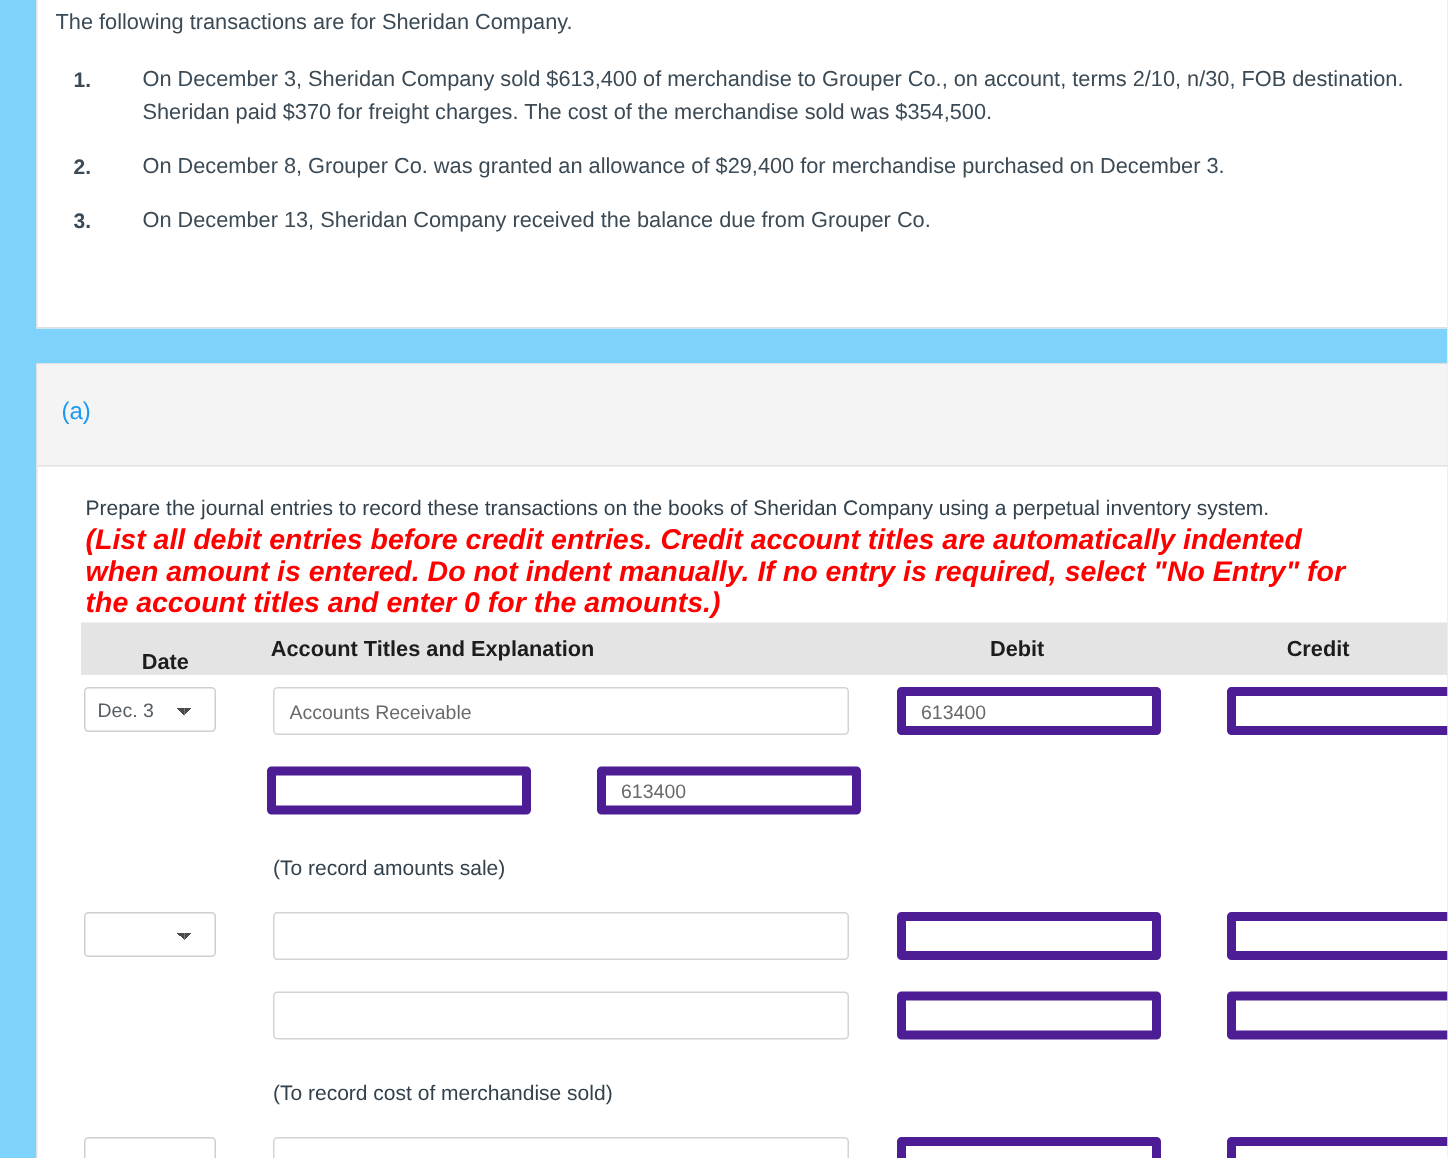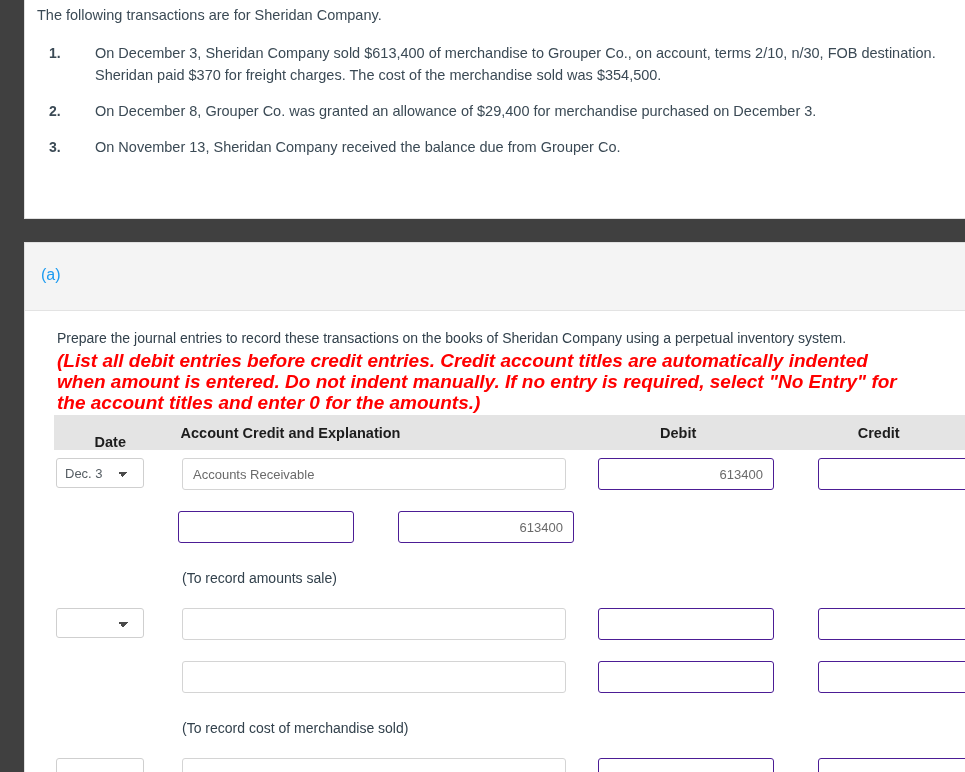--- a/index.html
+++ b/index.html
@@ -8,21 +8,21 @@
     background: #f7f7f7;
     width: 965px;
     height: 772px;
     overflow: hidden;
     font-family: "Liberation Sans", sans-serif;
   }
   #page {
     position: relative;
     width: 965px;
     height: 772px;
-    background: #404040;
+    background: #7dd3fc;
     overflow: hidden;
   }
 
   
   .card {
     position: absolute;
     left: 24px;
     width: 1100px;           
     background: #ffffff;
     border: 1px solid #e0e0e0;
@@ -185,25 +185,24 @@
     padding: 0 10px;
     box-sizing: border-box;
     background: #ffffff;
   }
   input.amt-input {
     width: 176px;
     height: 32px;
     font-size: 13px;
     font-family: "Liberation Sans", sans-serif;
     color: #6a6a6a;
-    border: 1px solid #4c1d95;
+    border: 6px solid #4c1d95;
     border-radius: 3px;
     padding: 0 10px;
     box-sizing: border-box;
-    text-align: right;
     background: #ffffff;
   }
   .memo-row {
     display: flex;
     height: 44px;
     align-items: center;
   }
   .memo-spacer { width: 115px; }
   .memo-text {
     padding-left: 13px;
@@ -230,41 +229,41 @@
       <li>
         <span class="marker">1.</span>
         <span>On December 3, Sheridan Company sold $613,400 of merchandise to Grouper Co., on account, terms 2/10, n/30, FOB destination. Sheridan paid $370 for freight charges. The cost of the merchandise sold was $354,500.</span>
       </li>
       <li>
         <span class="marker">2.</span>
         <span>On December 8, Grouper Co. was granted an allowance of $29,400 for merchandise purchased on December 3.</span>
       </li>
       <li>
         <span class="marker">3.</span>
-        <span>On November 13, Sheridan Company received the balance due from Grouper Co.</span>
+        <span>On December 13, Sheridan Company received the balance due from Grouper Co.</span>
       </li>
     </ol>
   </div>
 
   <div class="card" id="part-card">
 
     <div class="part-head">
       <div class="part-label">(a)</div>
     </div>
 
     <div class="instr">
       <div class="line1">Prepare the journal entries to record these transactions on the books of Sheridan Company using a perpetual inventory system.</div>
       <div class="redblock">(List all debit entries before credit entries. Credit account titles are automatically indented when amount is entered. Do not indent manually. If no entry is required, select "No Entry" for the account titles and enter 0 for the amounts.)</div>
     </div>
 
     <div id="journal">
 
       <div class="jhead">
         <div class="col col-date">Date</div>
-        <div class="col col-acct">Account Credit and Explanation</div>
+        <div class="col col-acct">Account Titles and Explanation</div>
         <div class="col col-debit">Debit</div>
         <div class="col col-credit">Credit</div>
       </div>
 
       <div class="jrow">
         <div class="cell cell-date">
           <select class="date-select">
             <option>Dec. 3</option>
           </select>
         </div>

